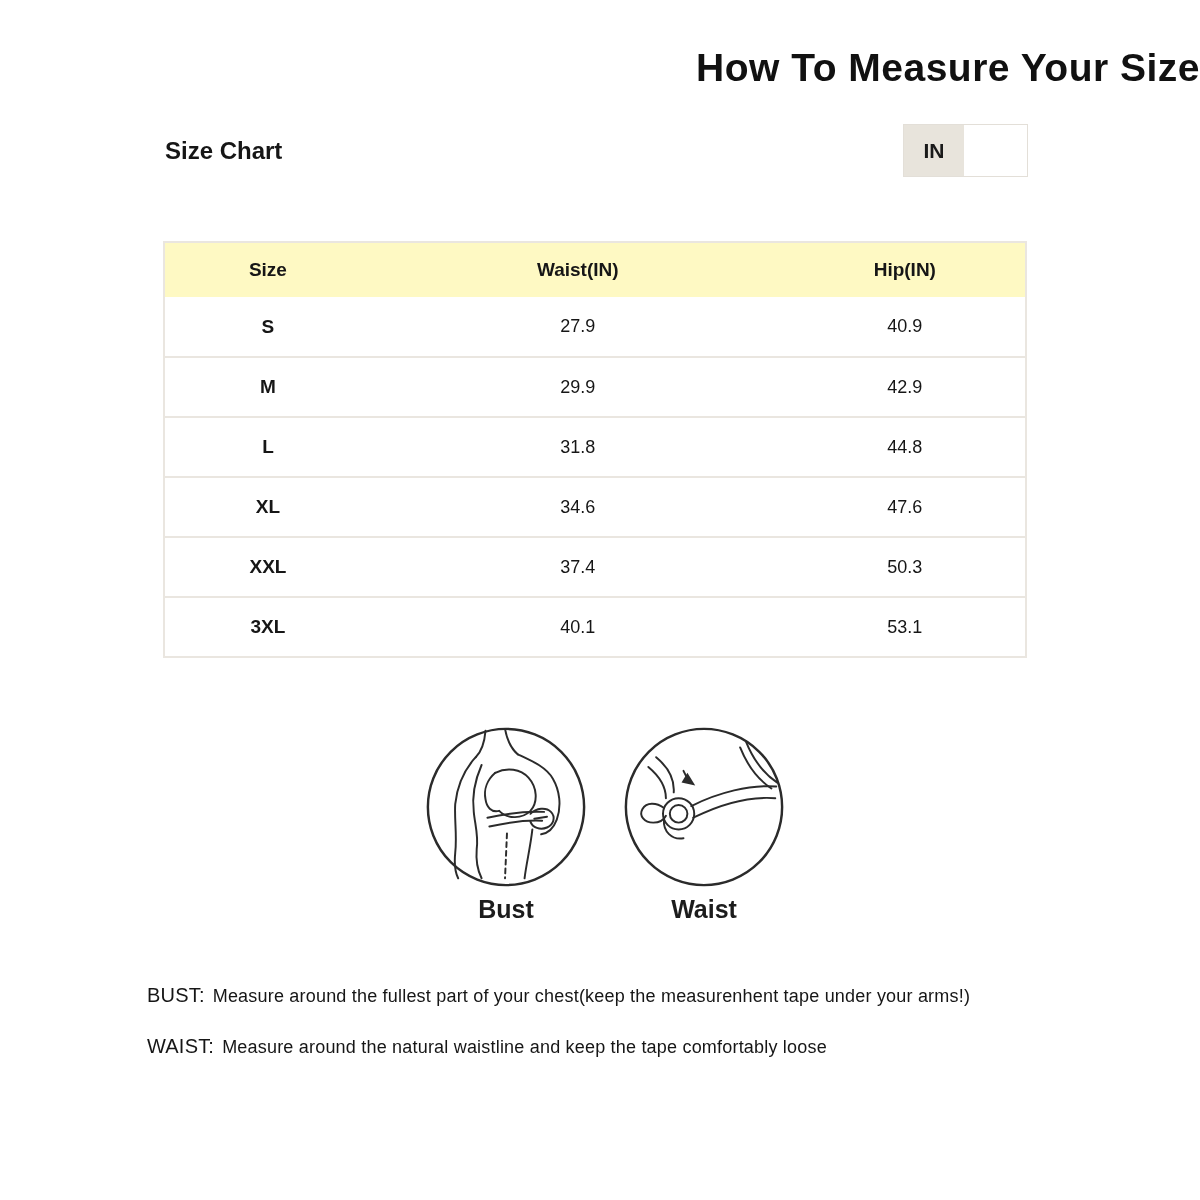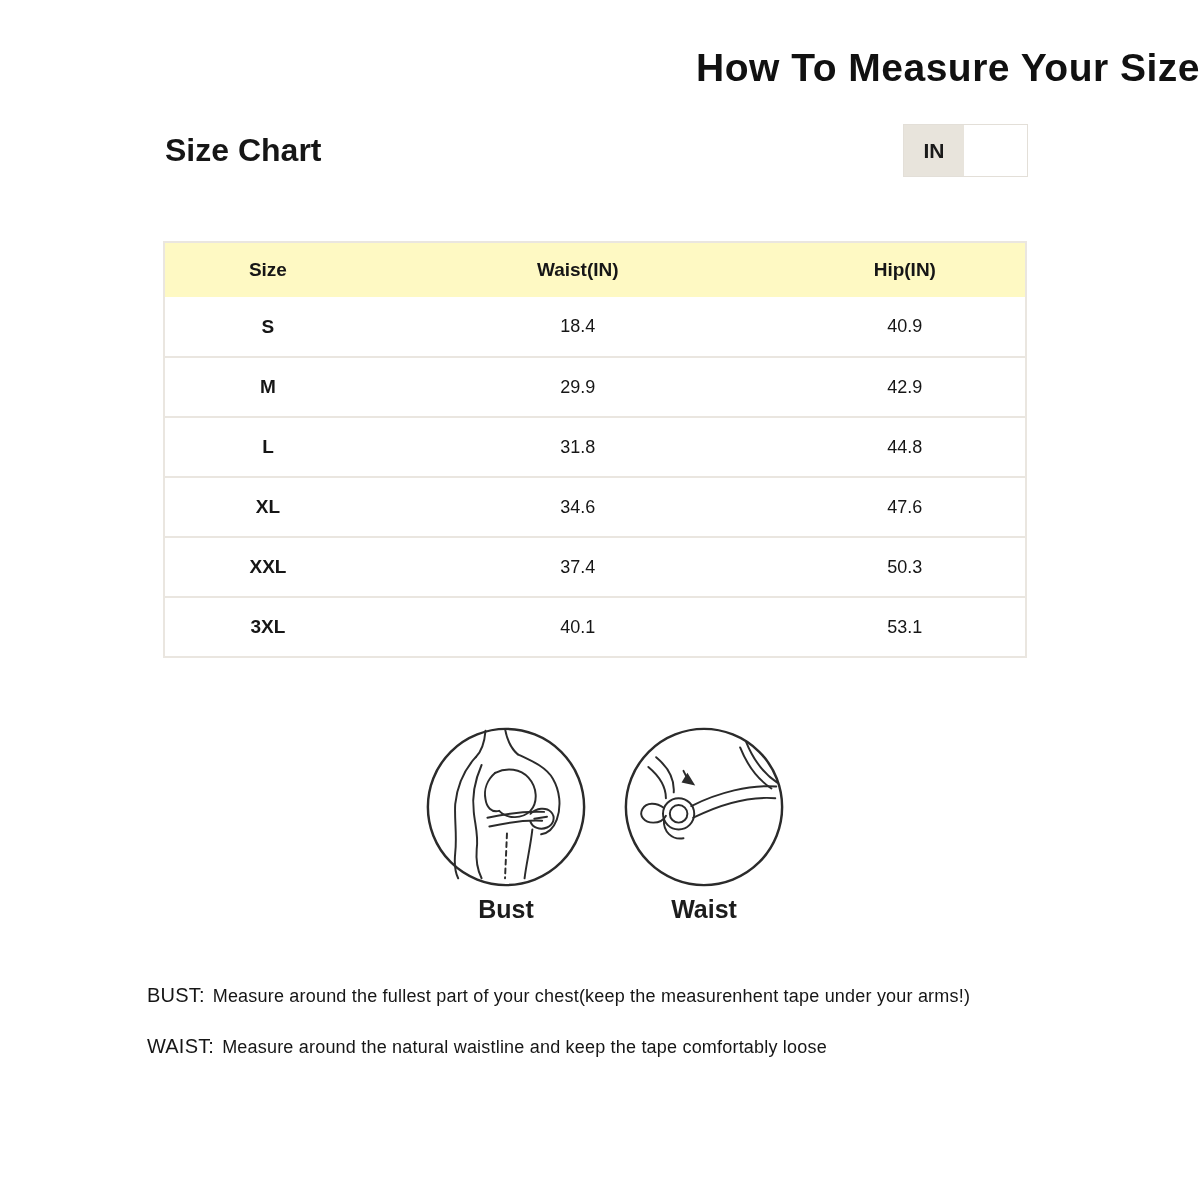--- a/index.html
+++ b/index.html
@@ -21,21 +21,21 @@
     color:#111;
   }
 
   .chart-header {
     margin:34px 172px 0 165px;
     display:flex;
     justify-content:space-between;
     align-items:center;
     height:53px;
   }
-  .chart-label { font-size:32px; font-weight:bold; }
+  .chart-label { font-size:24px; font-weight:bold; }
 
   .unit-toggle {
     display:flex;
     width:125px; height:53px;
     border:1px solid #e3dfd8;
     background:#fff;
     cursor:pointer;
   }
   .unit-seg-in {
     width:60px; height:100%;
@@ -116,21 +116,21 @@
     <thead>
       <tr>
         <th>Size</th>
         <th>Waist(IN)</th>
         <th>Hip(IN)</th>
       </tr>
     </thead>
     <tbody>
       <tr>
         <td class="size-cell">S</td>
-        <td>18.4</td>
+        <td>27.9</td>
         <td>40.9</td>
       </tr>
       <tr>
         <td class="size-cell">M</td>
         <td>29.9</td>
         <td>42.9</td>
       </tr>
       <tr>
         <td class="size-cell">L</td>
         <td>31.8</td>

